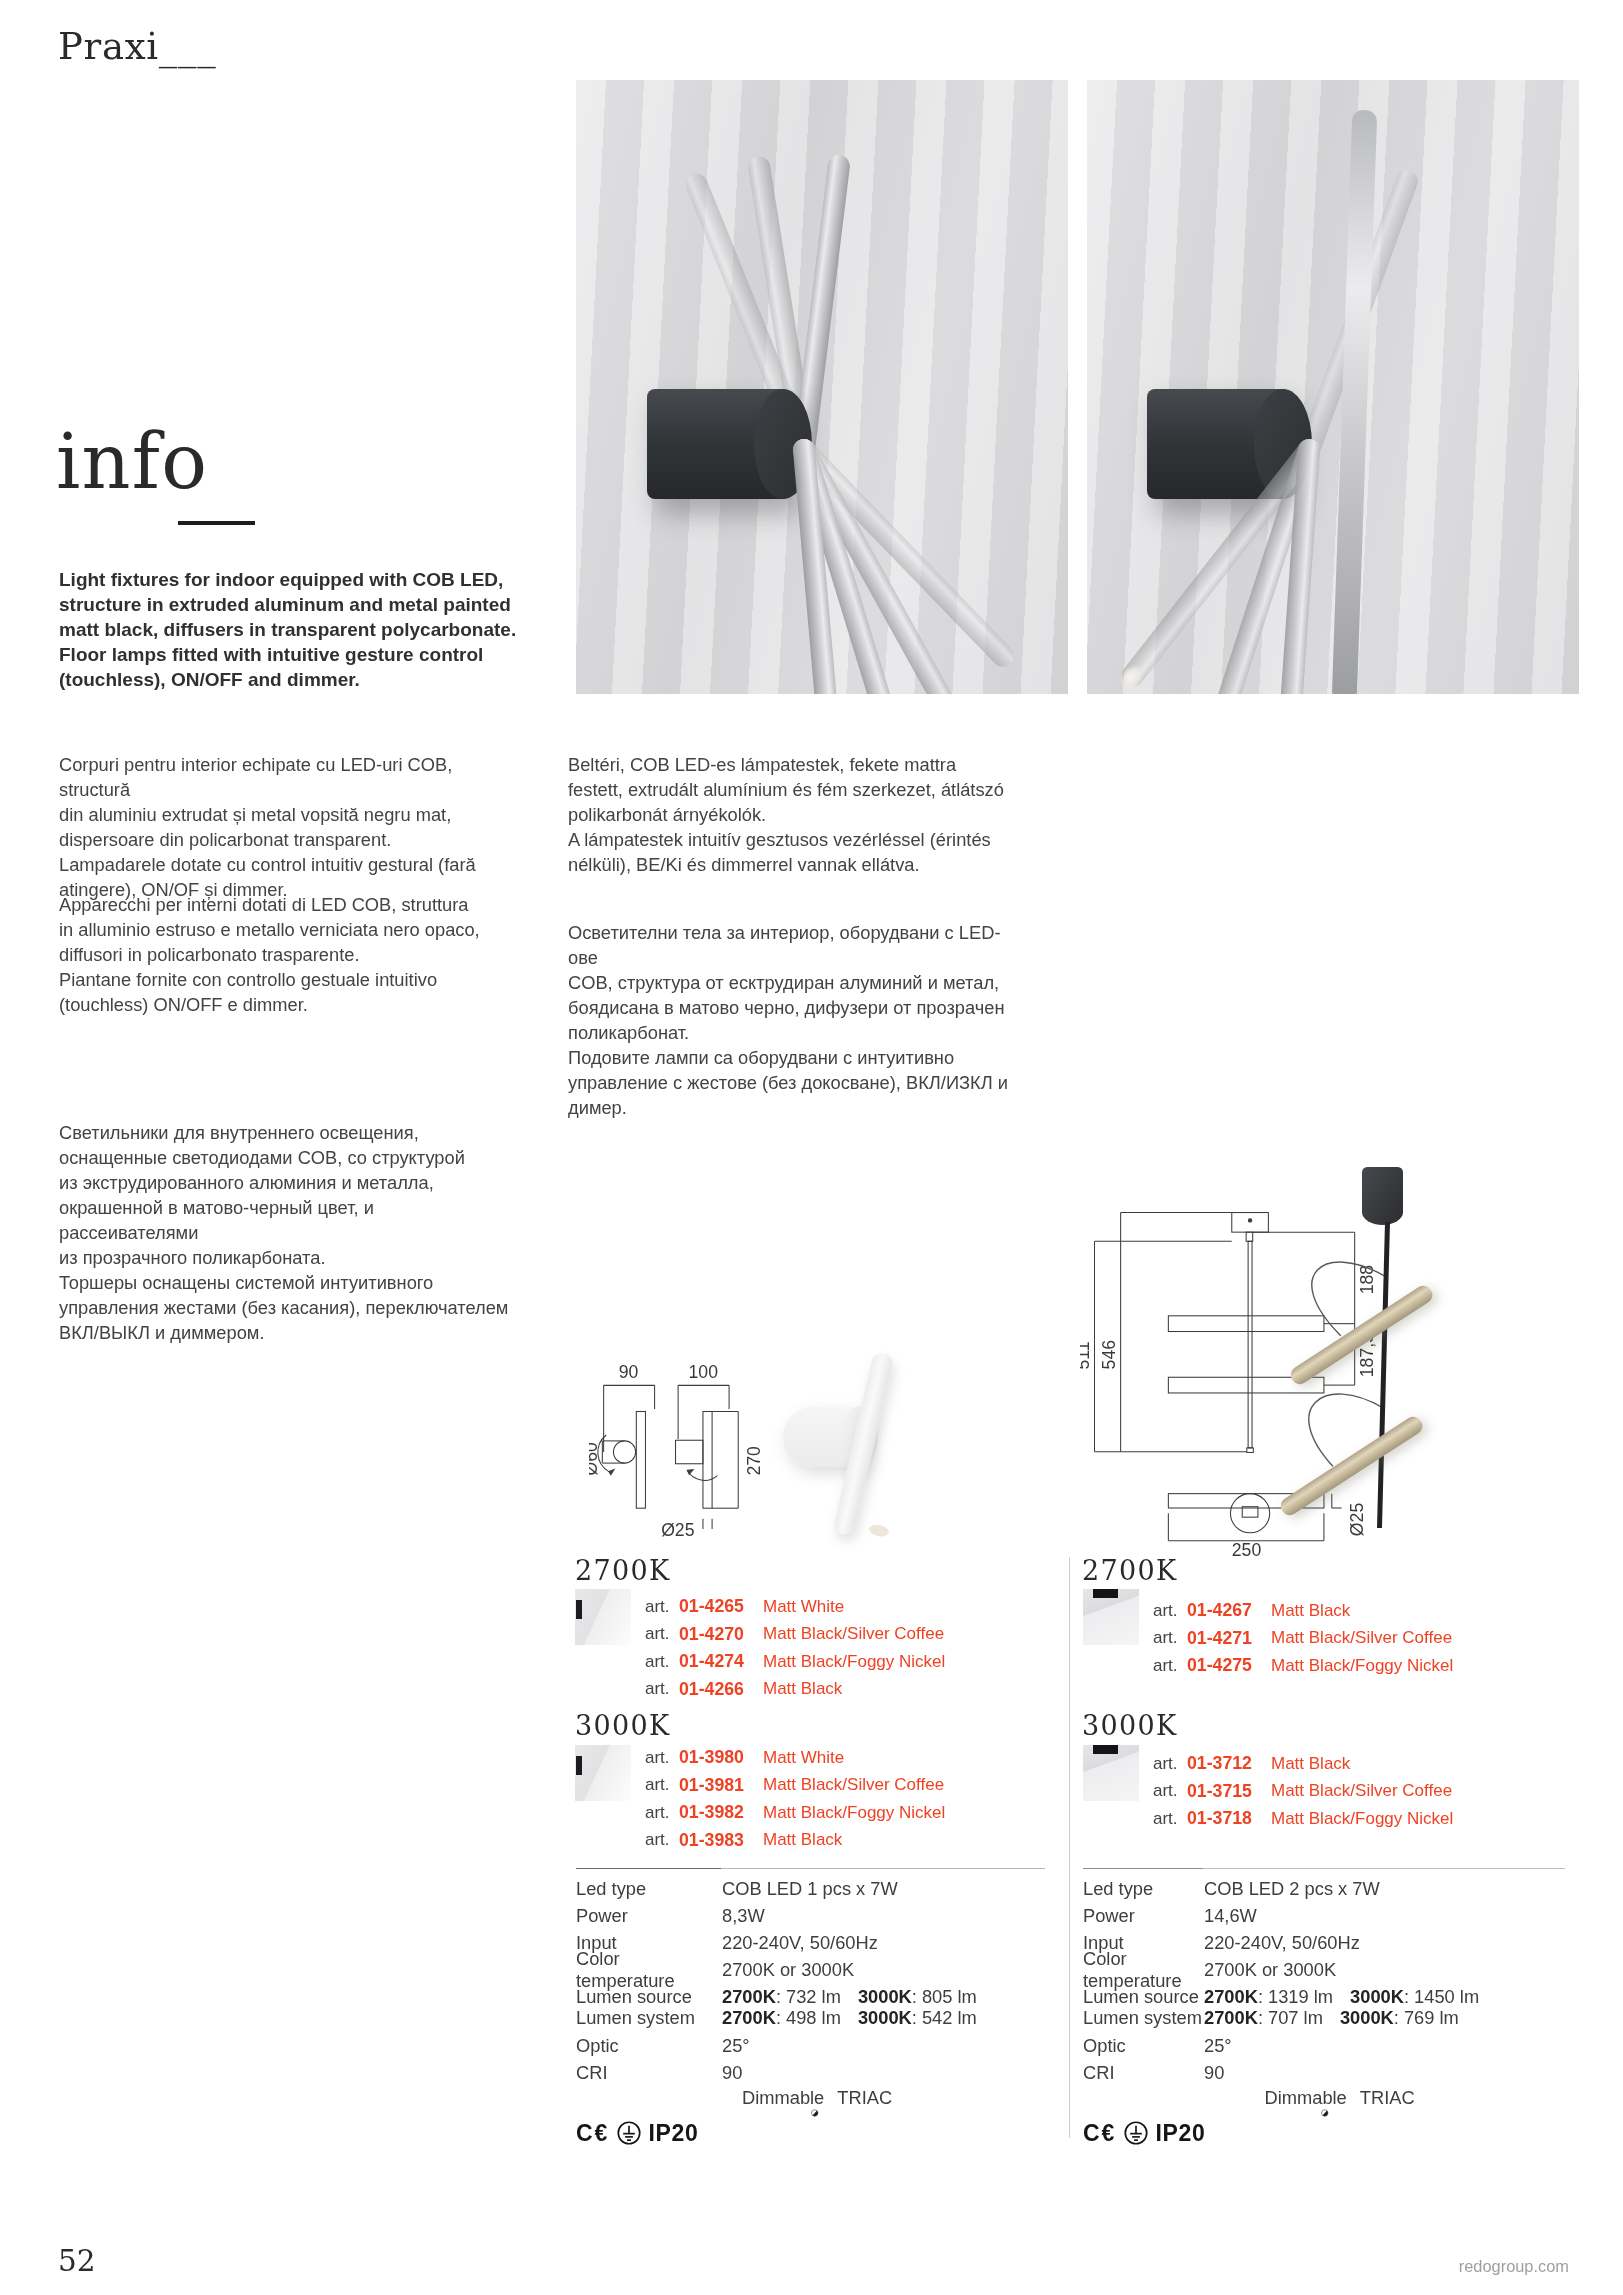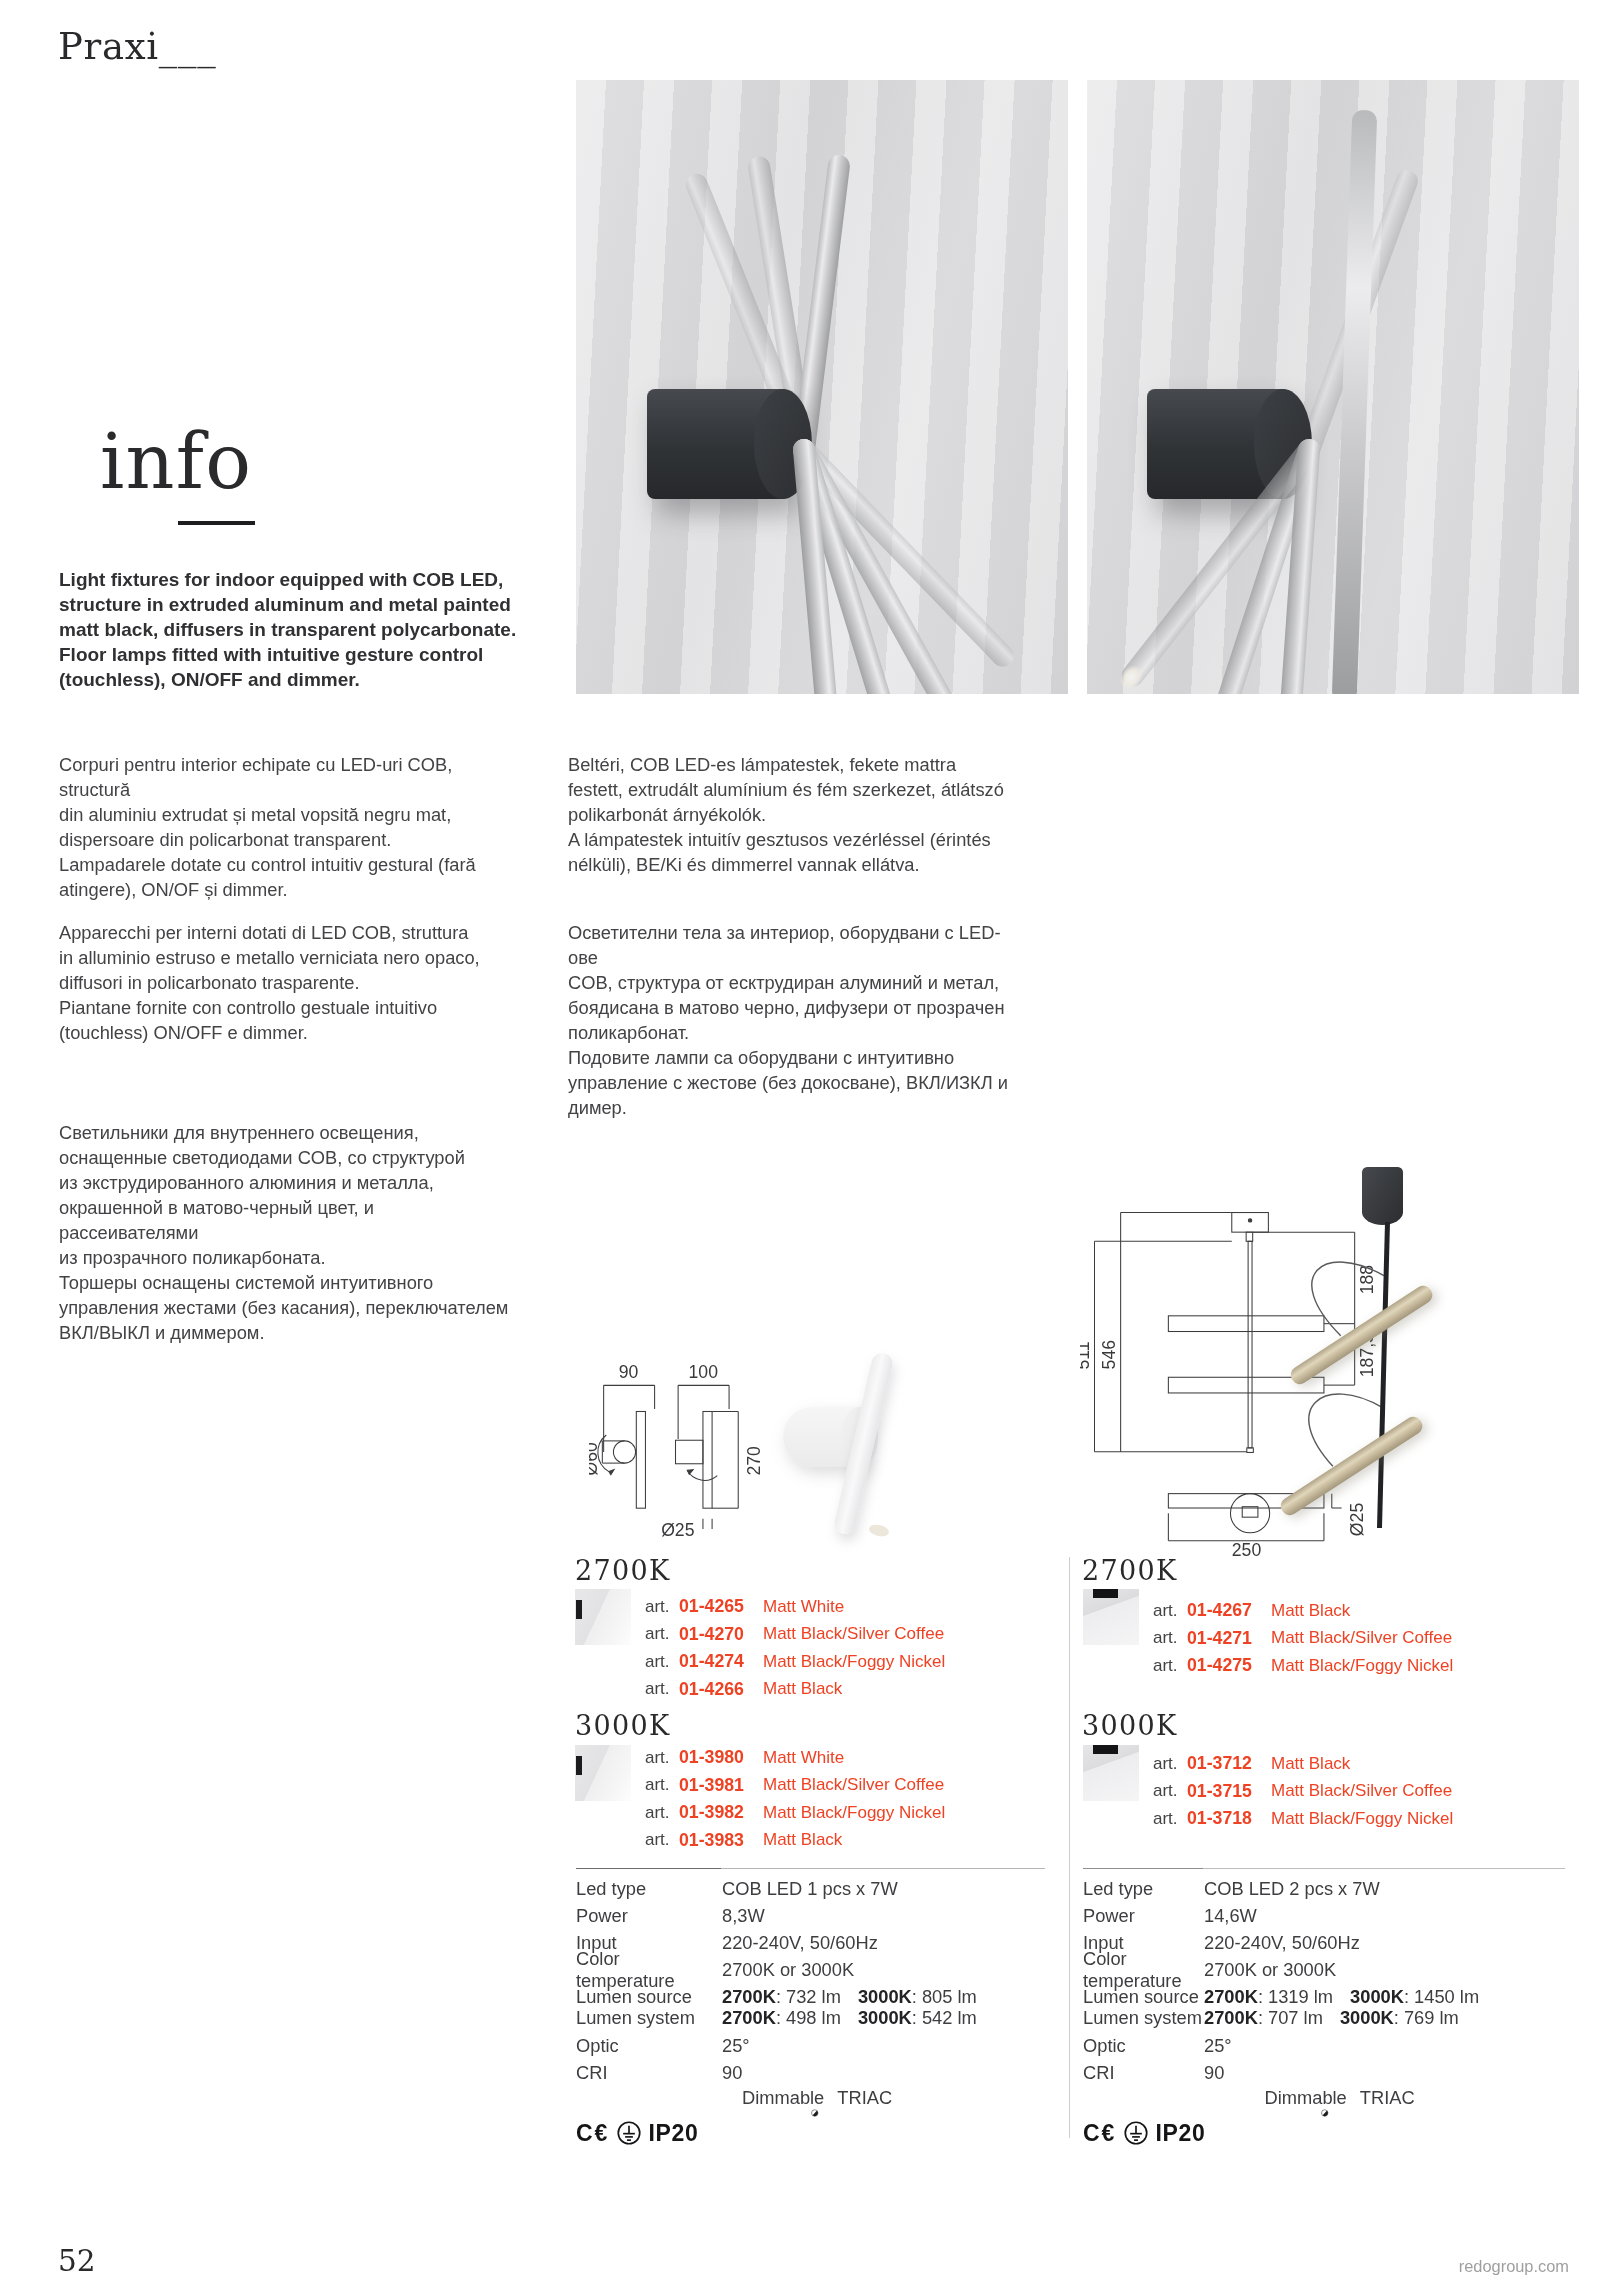--- a/index.html
+++ b/index.html
@@ -24,28 +24,28 @@
        box-shadow:9.2px 14.4px 26px rgba(60,60,65,.35);}
   .hub:after{content:"";position:absolute;right:-22px;top:0;width:58px;height:110px;border-radius:50%;
        background:linear-gradient(120deg,#3d4044,#2c2e31);}
   .tube{position:absolute;width:308px;height:22px;border-radius:11px;
         background:linear-gradient(180deg,#d8d8da 0%,#a9aaac 55%,#c7c7c9 100%);
         background:linear-gradient(0deg,#9b9c9e 0%,#cdcdcf 45%,#ececee 70%,#b9babc 100%);}
   .glow{position:absolute;right:-5.2px;top:50%;width:27.5px;height:19.6px;transform:translateY(-50%);
         border-radius:50%;background:radial-gradient(closest-side,#ffffff 0%,#f4efdd 55%,rgba(244,239,221,0) 100%);}
 
   
-  .info-head{position:absolute;left:56px;top:424px;font-size:76px;line-height:1;letter-spacing:1.3px;margin-left:44px;}
+  .info-head{position:absolute;left:56px;top:424px;font-size:76px;line-height:1;letter-spacing:1.3px;}
   .info-underline{position:absolute;left:178px;top:521px;width:77px;height:3.9px;background:#1d1d1f;}
   .intro{position:absolute;left:59px;top:567px;width:458px;font-weight:700;font-size:19px;
          line-height:25px;color:#303033;white-space:pre-line;}
 
   
   .para{position:absolute;width:458px;font-size:18.3px;line-height:25px;color:#434346;white-space:pre-line;margin-top:8px;}
-  .p-ro{left:59px;top:744px;}  .p-it{left:59px;top:912px;}  .p-ru{left:59px;top:1112px;}
+  .p-ro{left:59px;top:744px;}  .p-it{left:59px;top:884px;}  .p-ru{left:59px;top:1112px;}
   .p-hu{left:568px;top:744px;} .p-bg{left:568px;top:912px;} .p-sk{left:568px;top:1128px;}
 
   
   .drawing{position:absolute;}
   .drawing text{font-family:"Liberation Sans",sans-serif;font-size:27px;fill:#3a3a3d;}
   .mini-photo{position:absolute;left:776px;top:1347px;width:164px;height:196px;}
   .mp-hub{position:absolute;left:6.5px;top:60px;width:84px;height:60px;border-radius:30px 9.2px 9.2px 30px;
           background:linear-gradient(180deg,#f6f6f7,#ebebec);box-shadow:3.9px 6.5px 14.4px rgba(120,120,125,.25);}
   .mp-hub:after{content:"";position:absolute;right:-11.8px;top:0;width:37px;height:60px;border-radius:50%;
           background:linear-gradient(120deg,#f2f2f3,#e7e7e8);}

